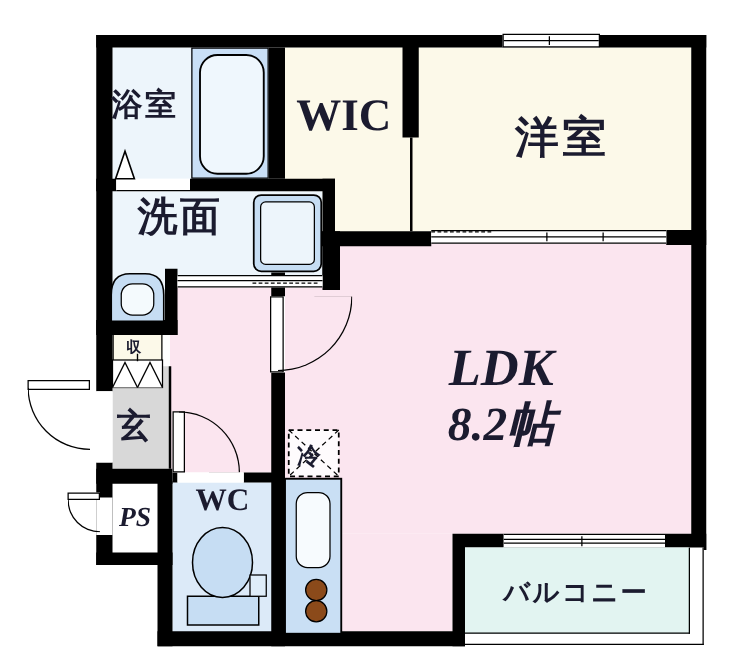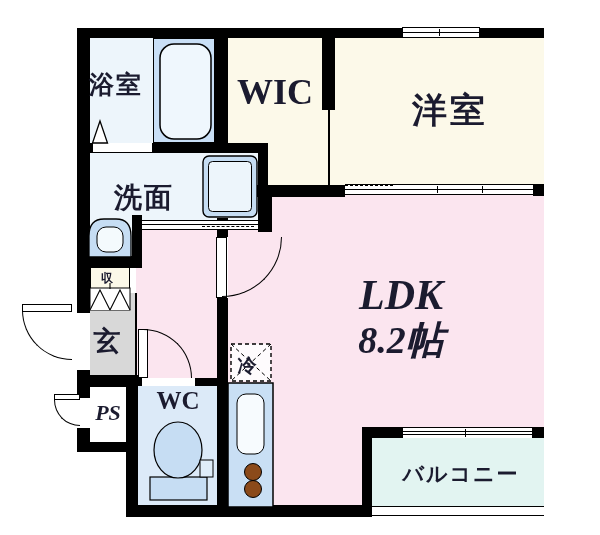--- a/index.html
+++ b/index.html
@@ -1,16 +1,16 @@
 <!DOCTYPE html>
 <html><head>
 <meta charset="utf-8">
 <style>
   html,body{margin:0;padding:0;background:#fff;}
-  #plan{position:relative;width:544px;height:535px;background:#fff;overflow:hidden;
+  #plan{position:relative;width:600px;height:535px;background:#fff;overflow:hidden;
         font-family:"Liberation Serif","DejaVu Serif",serif;}
   #plan *{box-sizing:border-box;}
   .f{position:absolute;}               
   .w{position:absolute;background:#000;} 
   .gap{position:absolute;background:#fff;} 
   .lbl{position:absolute;transform:translate(-50%,-50%);font-weight:bold;color:#1b1b2f;
        white-space:nowrap;text-align:center;line-height:1.05;}
   .arc{position:absolute;border:0 solid #000;background:transparent;}
   .leaf{position:absolute;background:#fff;border:1.3px solid #000;}
   .win{position:absolute;background:#fff;}
@@ -138,21 +138,21 @@
   <div class="arc" style="left:143px;top:329px;width:49px;height:49px;border-top:1.3px solid #000;border-right:1.3px solid #000;border-top-right-radius:100% 100%;"></div>
 
   <div class="leaf" style="left:216px;top:237px;width:11px;height:61px;"></div>
   <div class="arc" style="left:222px;top:237px;width:60px;height:60px;border-right:1.3px solid #000;border-bottom:1.3px solid #000;border-bottom-right-radius:100% 100%;"></div>
 
   <div class="lbl" style="left:116px;top:85px;font-size:25px;letter-spacing:2px;">浴室</div>
   <div class="lbl" style="left:275px;top:93px;font-size:36px;">WIC</div>
   <div class="lbl" style="left:450px;top:110px;font-size:35px;line-height:43px;">
     <div style="letter-spacing:3px;text-align:center;">洋室</div>
   </div>
-  <div class="lbl" style="left:144px;top:198px;font-size:28px;letter-spacing:2px;">洗面</div>
+  <div class="lbl" style="left:144px;top:174px;font-size:32px;letter-spacing:2px;">洗面</div>
   <div class="lbl" style="left:401px;top:318px;font-size:42px;line-height:45px;font-style:italic;">
     <div>LDK</div>
     <div style="font-size:38px;">8.2帖</div>
   </div>
   <div class="lbl" style="left:107px;top:341px;font-size:27px;">玄</div>
   <div class="lbl" style="left:107px;top:278px;font-size:12px;">収</div>
   <div class="lbl" style="left:108px;top:413px;font-size:22px;font-style:italic;">PS</div>
   <div class="lbl" style="left:178px;top:401px;font-size:25px;">WC</div>
   <div class="lbl" style="left:247px;top:366px;font-size:19px;">冷</div>
   <div class="lbl" style="left:461px;top:474px;font-size:21px;letter-spacing:2px;">バルコニー</div>

